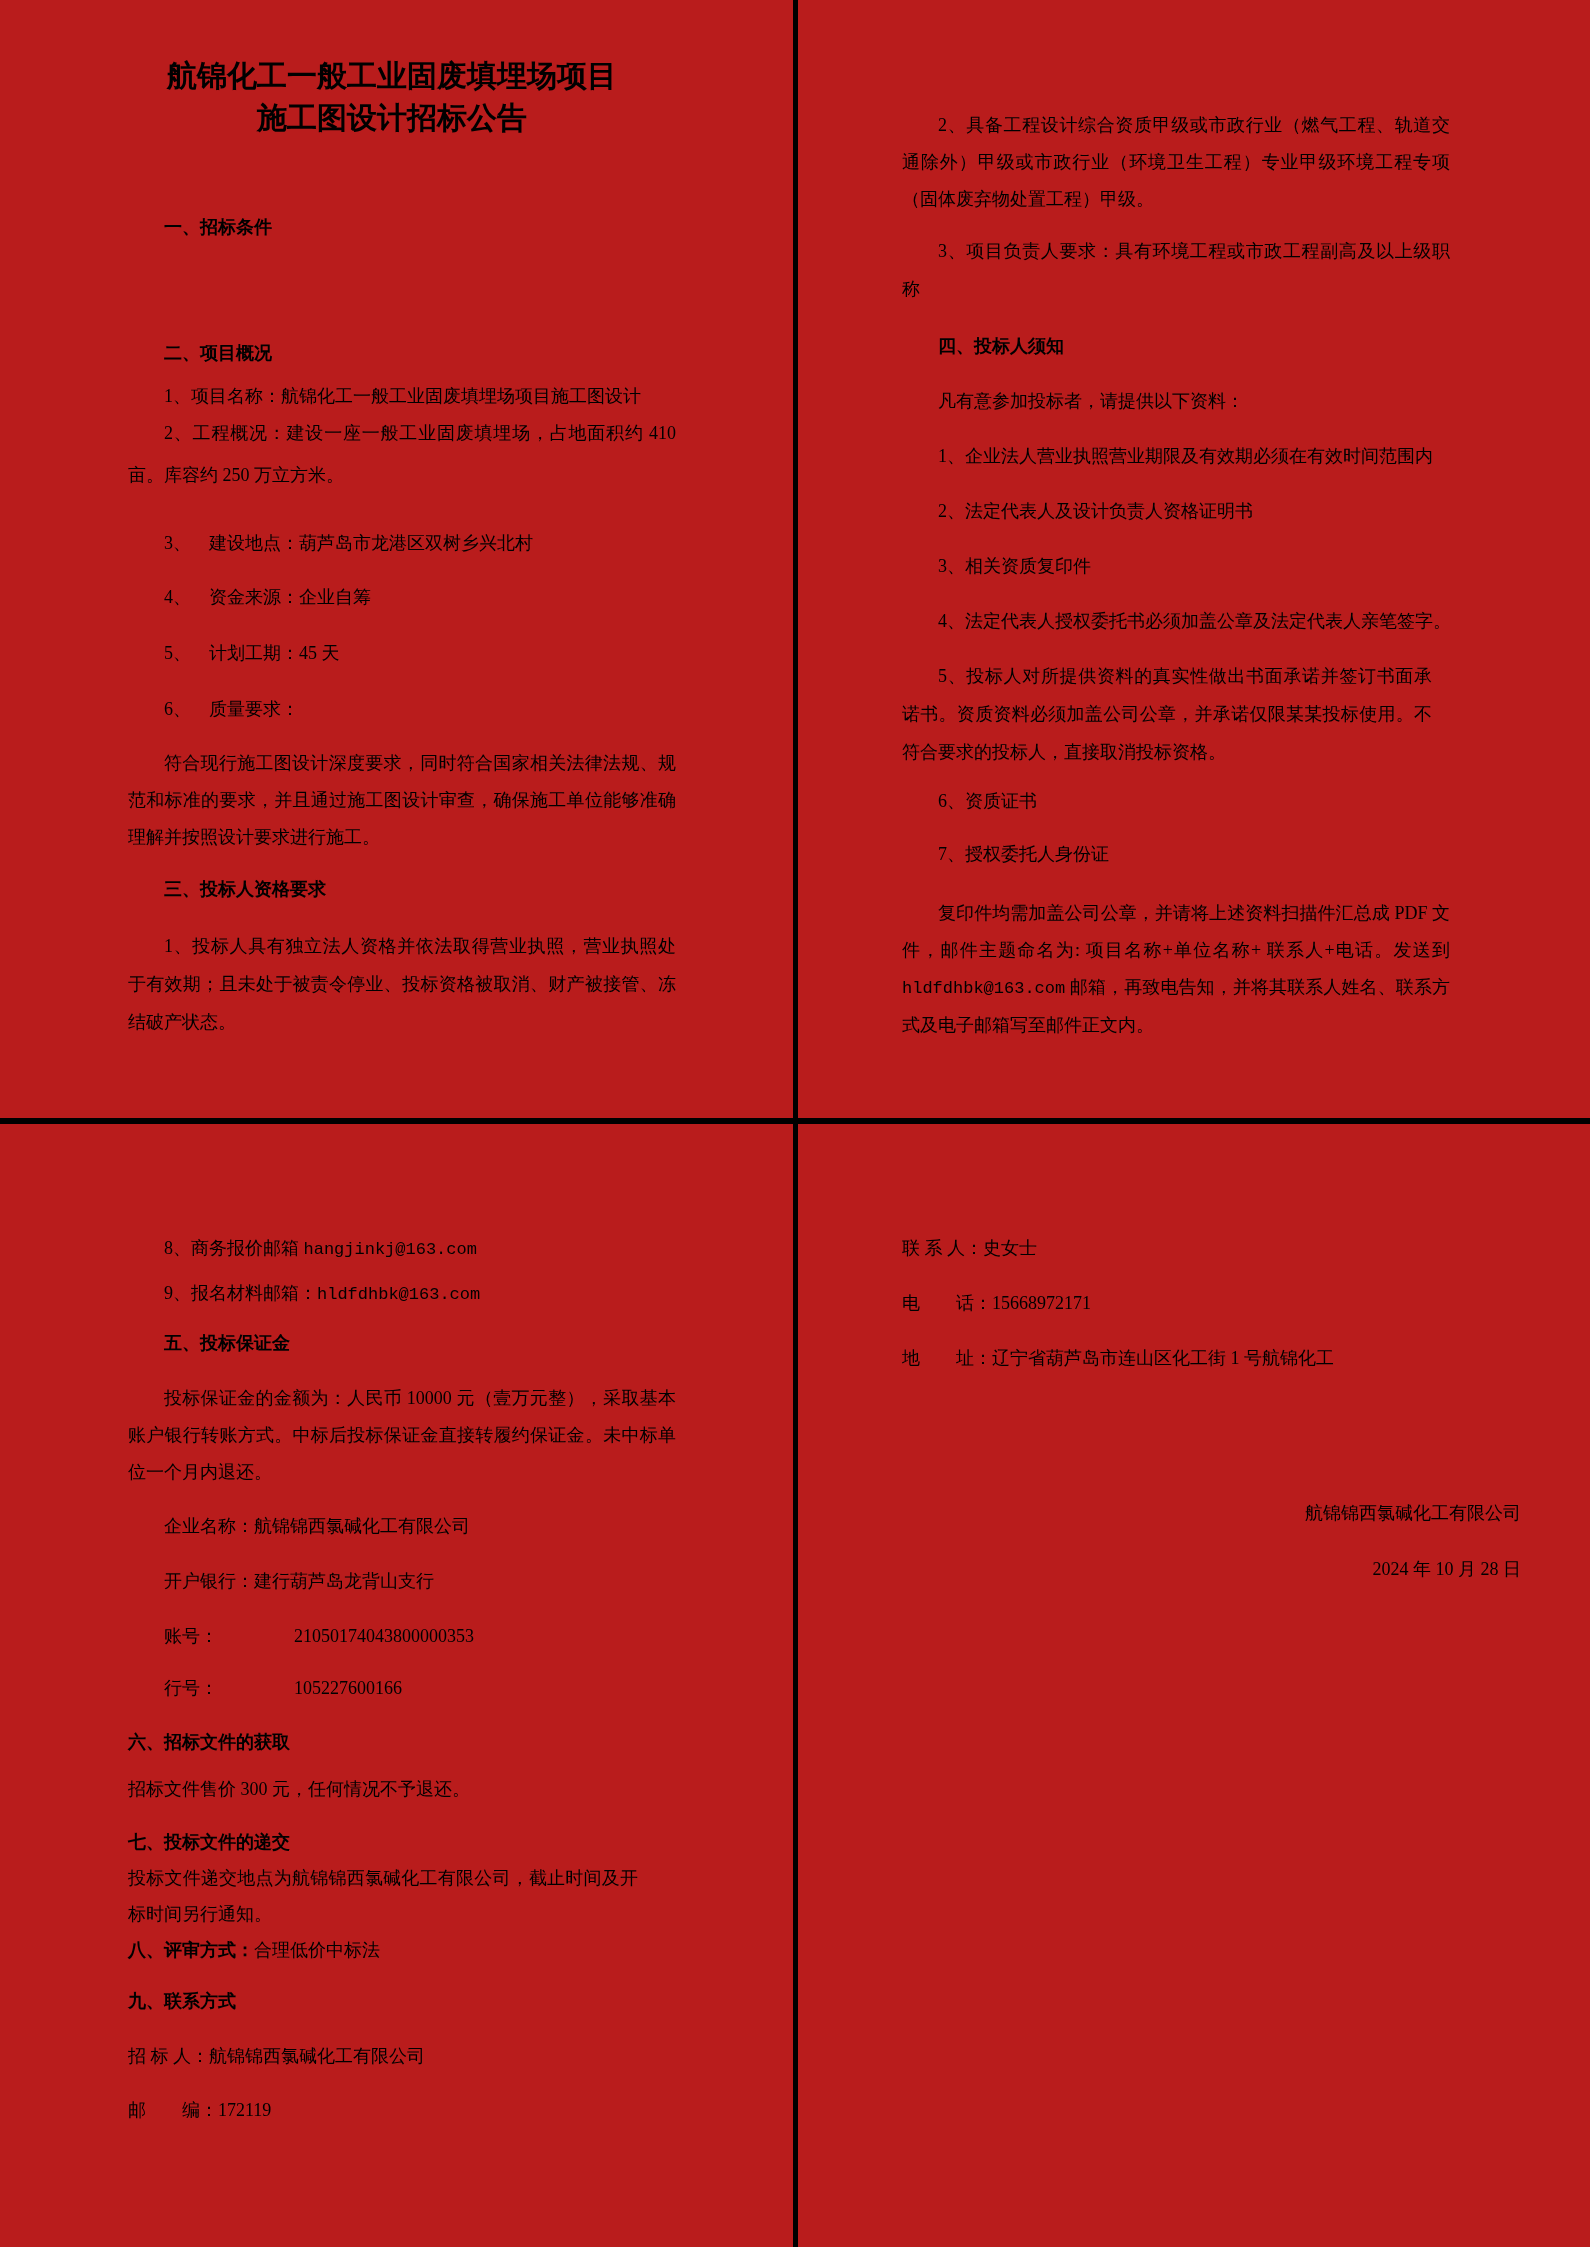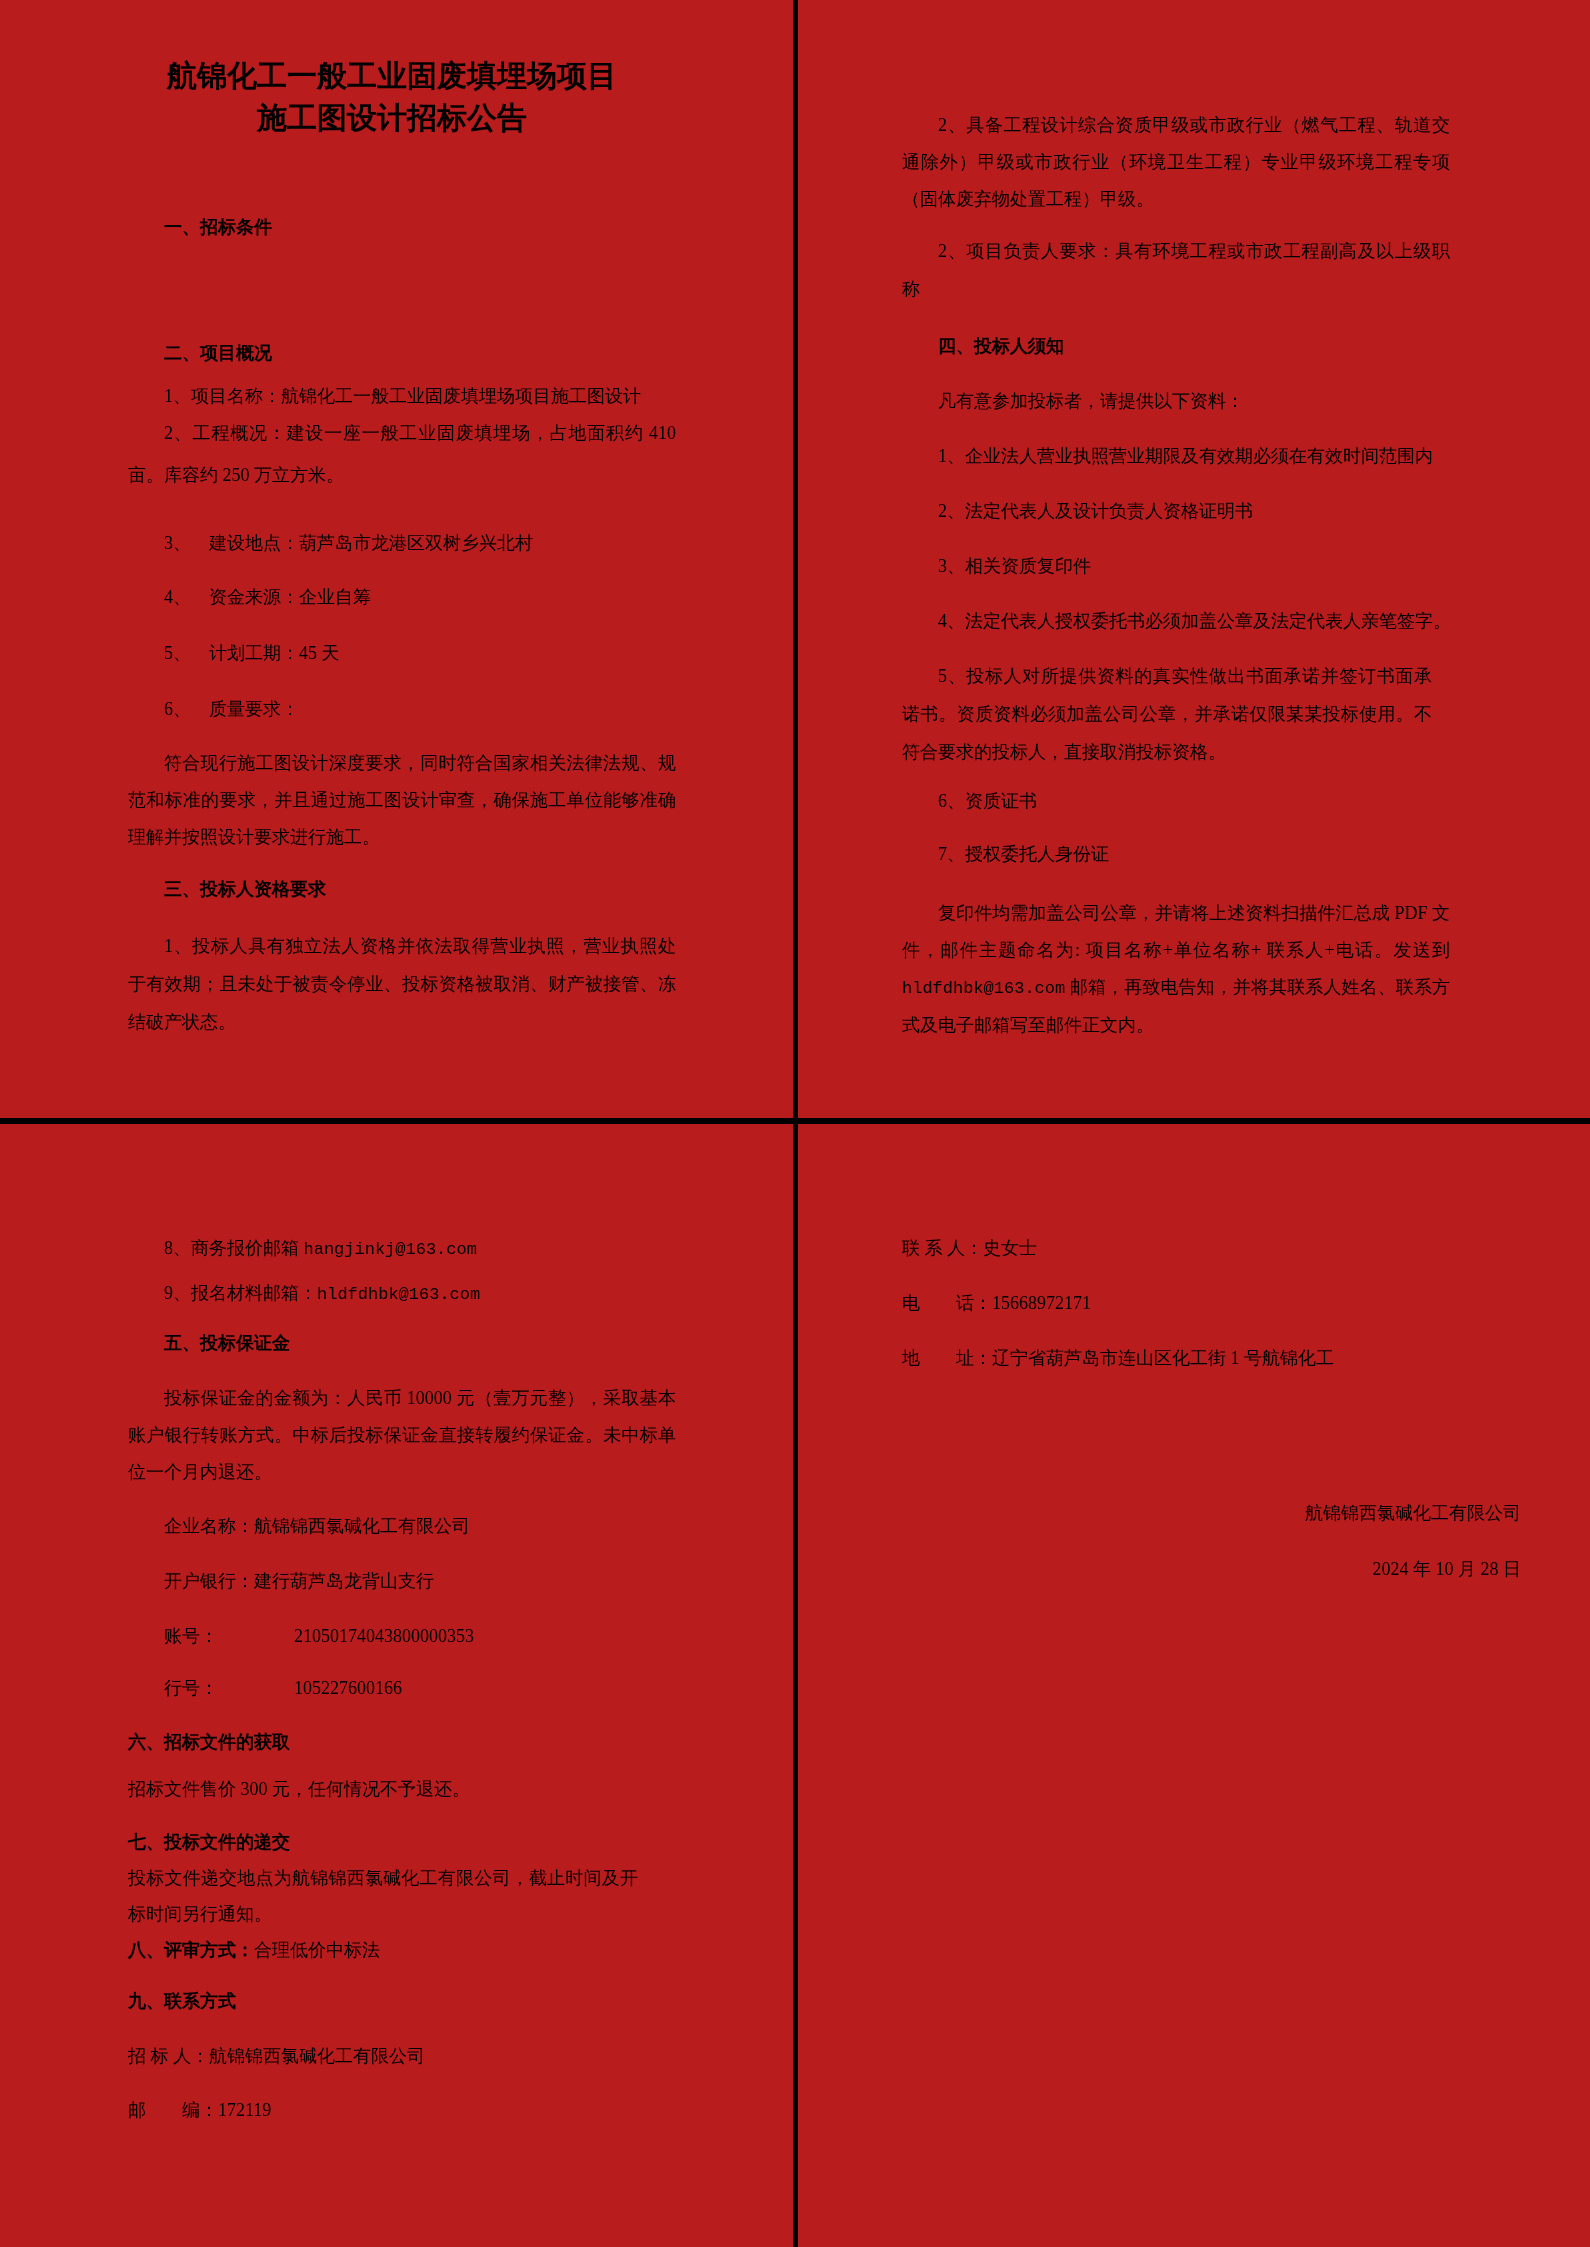--- a/index.html
+++ b/index.html
@@ -32,21 +32,21 @@
   <p class="blk ind jus" style="left:112px;top:396px;width:548px;line-height:42px">2、工程概况：建设一座一般工业固废填埋场，占地面积约 410 亩。库容约 250 万立方米。</p>
   <p class="blk ind" style="left:112px;top:514px">3、　建设地点：葫芦岛市龙港区双树乡兴北村</p>
   <p class="blk ind" style="left:112px;top:568px">4、　资金来源：企业自筹</p>
   <p class="blk ind" style="left:112px;top:624px">5、　计划工期：45 天</p>
   <p class="blk ind" style="left:112px;top:680px">6、　质量要求：</p>
   <p class="blk ind jus" style="left:112px;top:729px;width:548px;line-height:37px">符合现行施工图设计深度要求，同时符合国家相关法律法规、规范和标准的要求，并且通过施工图设计审查，确保施工单位能够准确理解并按照设计要求进行施工。</p>
   <p class="blk hd ind" style="left:112px;top:860px">三、投标人资格要求</p>
   <p class="blk ind jus" style="left:112px;top:911px;width:548px;line-height:38px">1、投标人具有独立法人资格并依法取得营业执照，营业执照处于有效期；且未处于被责令停业、投标资格被取消、财产被接管、冻结破产状态。</p>
 
   <p class="blk ind jus" style="left:886px;top:91px;width:548px;line-height:37px">2、具备工程设计综合资质甲级或市政行业（燃气工程、轨道交通除外）甲级或市政行业（环境卫生工程）专业甲级环境工程专项（固体废弃物处置工程）甲级。</p>
-  <p class="blk ind jus" style="left:886px;top:216px;width:548px;line-height:38px">2、项目负责人要求：具有环境工程或市政工程副高及以上级职称</p>
+  <p class="blk ind jus" style="left:886px;top:216px;width:548px;line-height:38px">3、项目负责人要求：具有环境工程或市政工程副高及以上级职称</p>
   <p class="blk hd ind" style="left:886px;top:317px">四、投标人须知</p>
   <p class="blk ind" style="left:886px;top:372px">凡有意参加投标者，请提供以下资料：</p>
   <p class="blk ind" style="left:886px;top:427px">1、企业法人营业执照营业期限及有效期必须在有效时间范围内</p>
   <p class="blk ind" style="left:886px;top:482px">2、法定代表人及设计负责人资格证明书</p>
   <p class="blk ind" style="left:886px;top:537px">3、相关资质复印件</p>
   <p class="blk ind" style="left:886px;top:592px;width:600px">4、法定代表人授权委托书必须加盖公章及法定代表人亲笔签字。</p>
   <p class="blk ind jus" style="left:886px;top:641px;width:530px;line-height:38px">5、投标人对所提供资料的真实性做出书面承诺并签订书面承诺书。资质资料必须加盖公司公章，并承诺仅限某某投标使用。不符合要求的投标人，直接取消投标资格。</p>
   <p class="blk ind" style="left:886px;top:772px">6、资质证书</p>
   <p class="blk ind" style="left:886px;top:825px">7、授权委托人身份证</p>
   <p class="blk ind jus" style="left:886px;top:879px;width:548px;line-height:37px"><span>复印件均需加盖公司公章，并请将上述资料扫描件汇总成 PDF 文件，邮件主题命名为: 项目名称+单位名称+ 联系人+电话。发送到 </span><span class="mono">hldfdhbk@163.com</span><span> 邮箱，再致电告知，并将其联系人姓名、联系方式及电子邮箱写至邮件正文内。</span></p>

